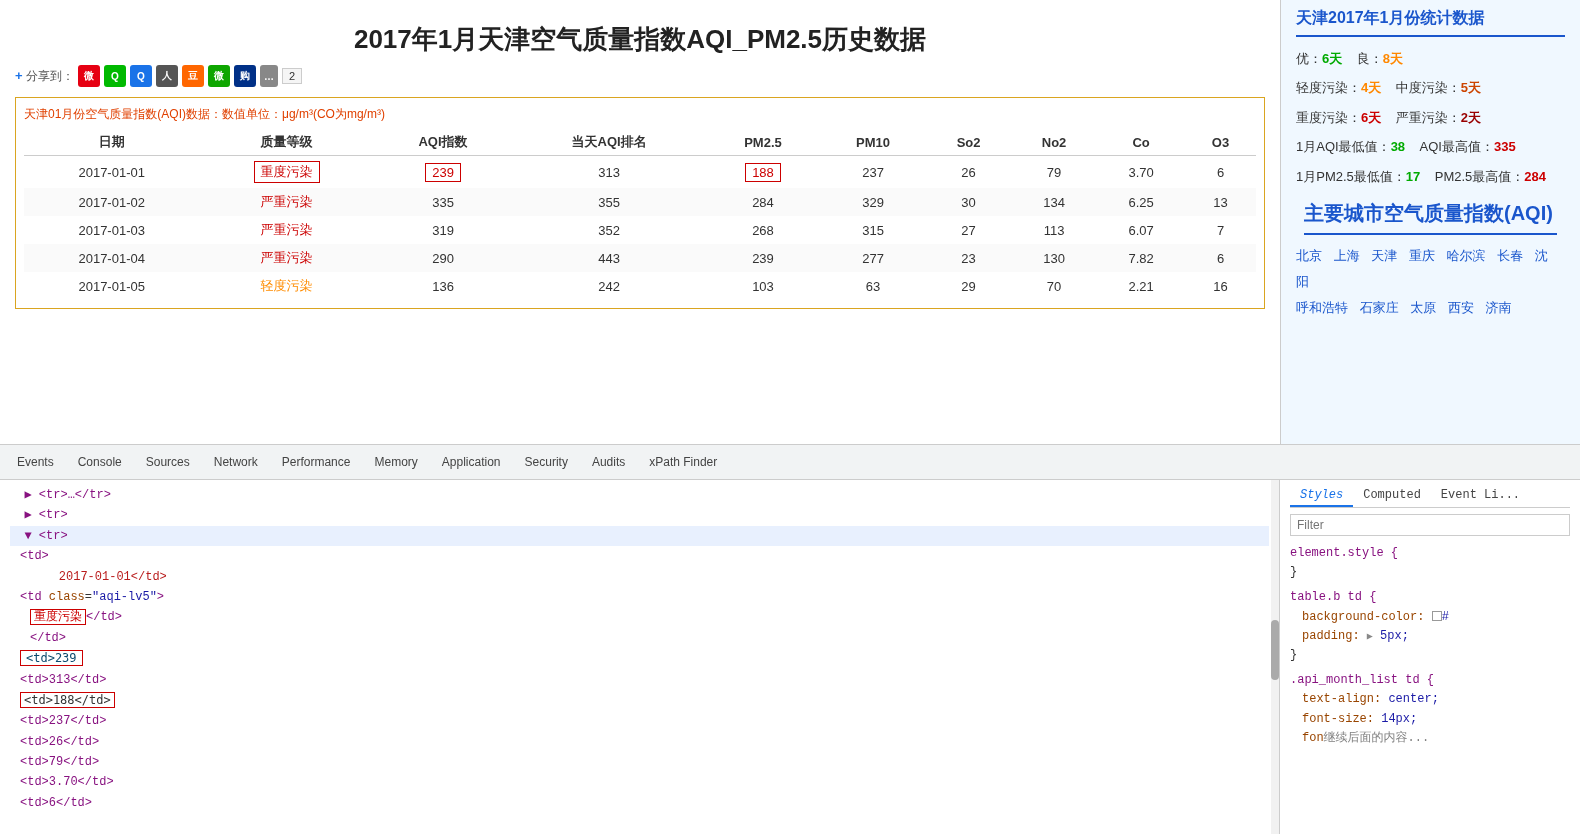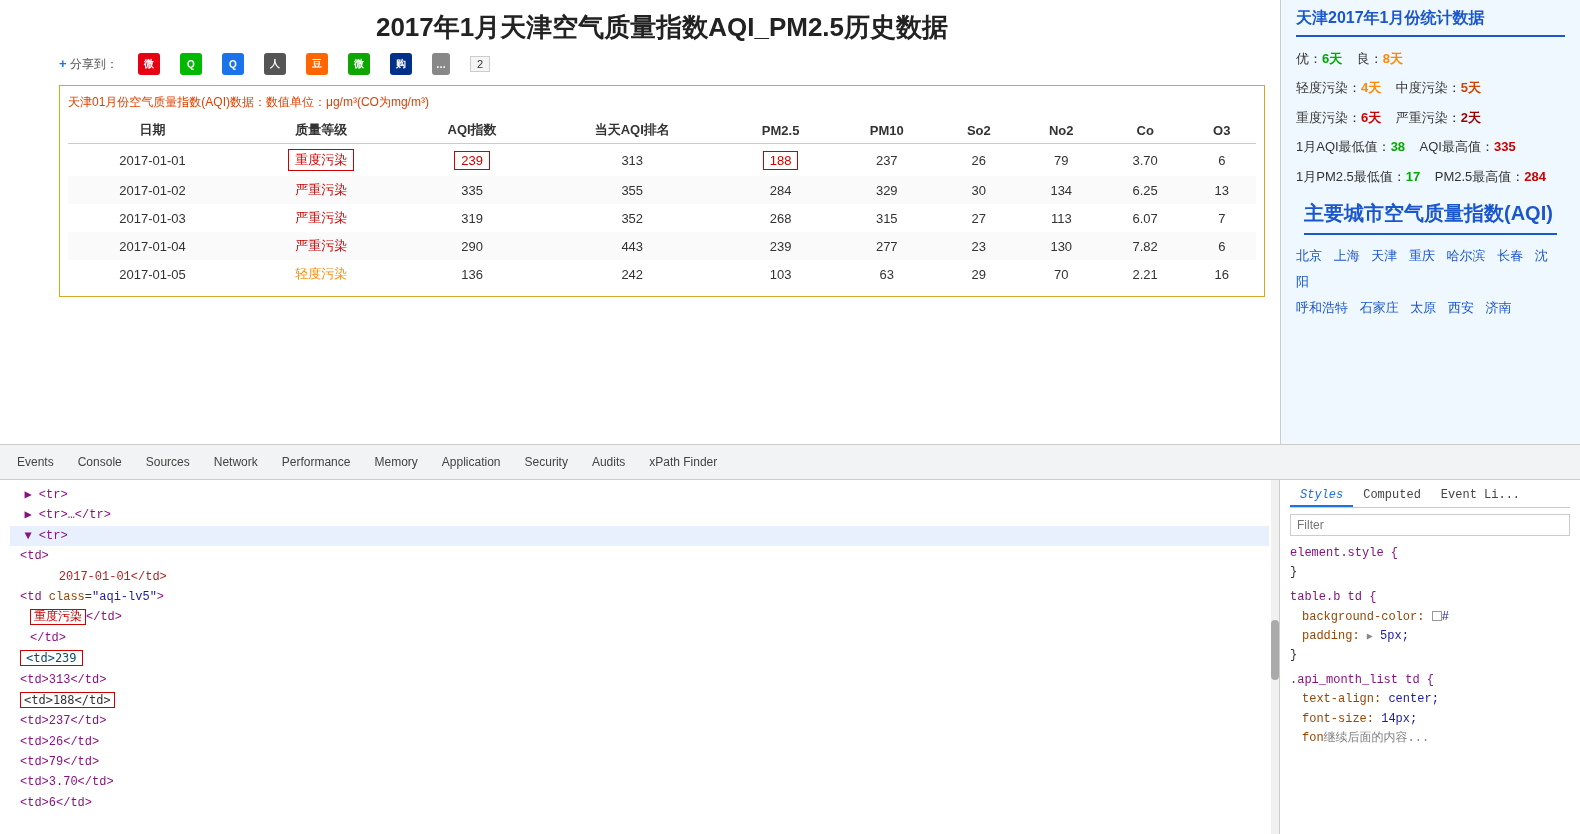--- a/index.html
+++ b/index.html
@@ -7,44 +7,43 @@
 
     
     #top-area {
       display: flex;
       height: 444px;
       background: #fff;
     }
 
     #main-content {
       flex: 1;
-      padding: 10px 15px;
+      padding: 22px 15px;
       overflow: hidden;
-      margin-left: 44px;
     }
 
     #sidebar {
       width: 300px;
       border-left: 1px solid #ccc;
       padding: 8px 15px;
       background: #f0f8ff;
     }
 
     h1.page-title {
       font-size: 26px;
       font-weight: bold;
       text-align: center;
       color: #222;
       margin-bottom: 8px;
     }
 
     .share-bar {
       display: flex;
       align-items: center;
-      gap: 20px;
+      gap: 4px;
       margin-bottom: 10px;
       font-size: 12px;
       color: #555;
     }
 
     .share-icon {
       width: 22px; height: 22px;
       border-radius: 3px;
       display: inline-flex; align-items: center; justify-content: center;
       font-size: 10px; font-weight: bold; color: #fff;
@@ -451,24 +450,24 @@
   <span class="tab-item">Application</span>
   <span class="tab-item">Security</span>
   <span class="tab-item">Audits</span>
   <span class="tab-item">xPath Finder</span>
 </div>
 
 <div id="devtools-panel">
 
   <div id="dom-panel">
     <div class="dom-line">
+      <span class="dom-tag">&nbsp;&nbsp;▶ &lt;tr&gt;…&lt;/tr&gt;</span>
+    </div>
+    <div class="dom-line">
       <span class="dom-tag">&nbsp;&nbsp;▶ &lt;tr&gt;</span>
-    </div>
-    <div class="dom-line">
-      <span class="dom-tag">&nbsp;&nbsp;▶ &lt;tr&gt;…&lt;/tr&gt;</span>
     </div>
     <div class="dom-line dom-selected">
       <span class="dom-tag">&nbsp;&nbsp;▼ &lt;tr&gt;</span>
     </div>
     <div class="dom-line dom-indent-1">
       <span class="dom-tag">&lt;td&gt;</span>
     </div>
     <div class="dom-line dom-indent-2">
       <span class="dom-text">&nbsp;&nbsp;&nbsp;&nbsp;2017-01-01&lt;/td&gt;</span>
     </div>

